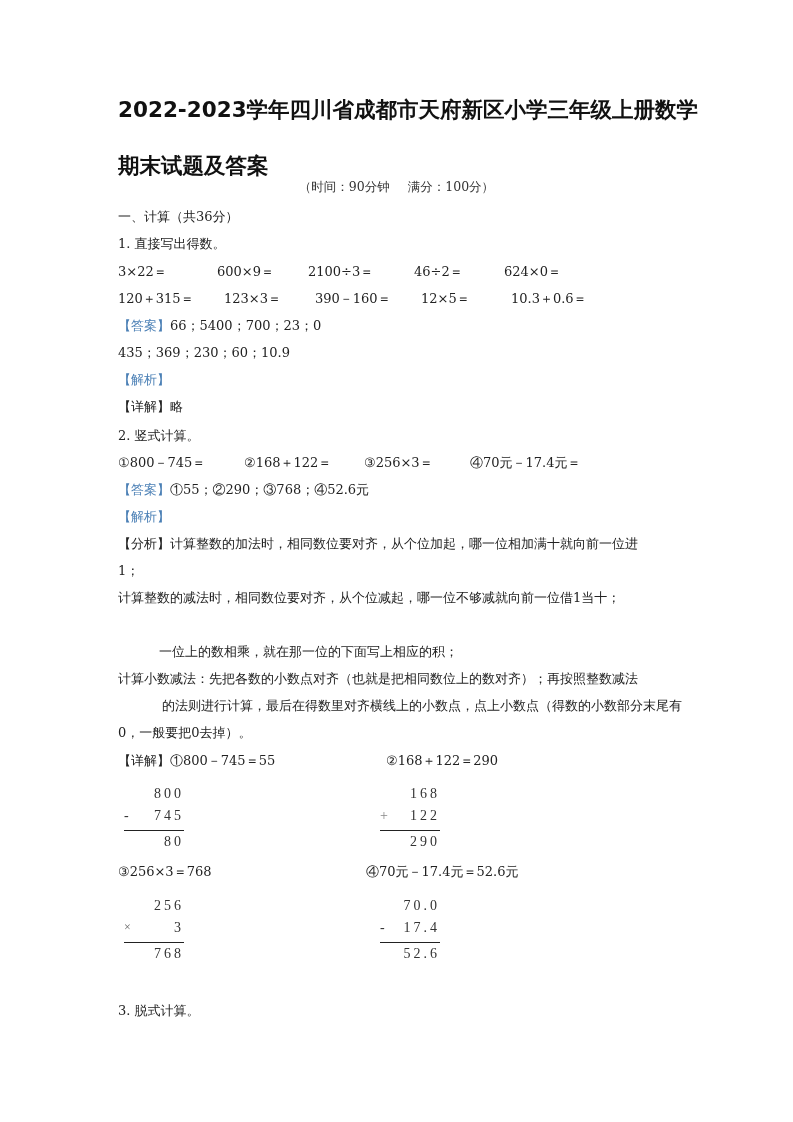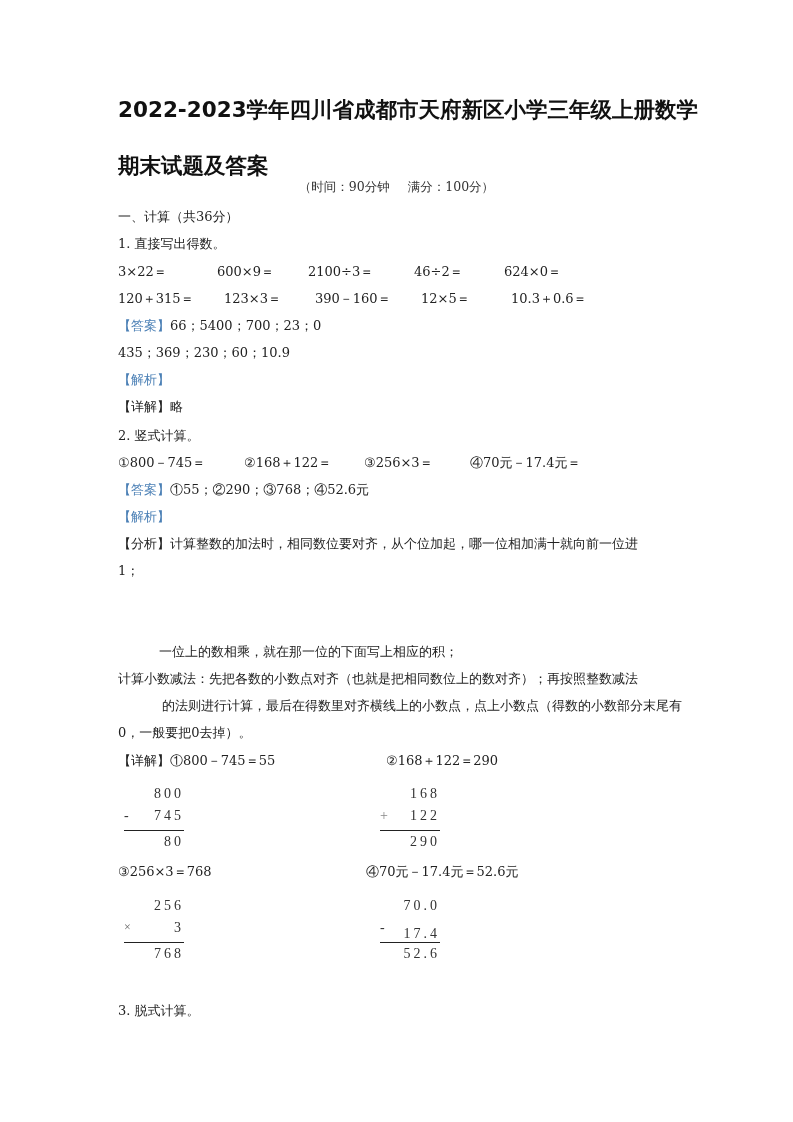--- a/index.html
+++ b/index.html
@@ -69,20 +69,21 @@
   </div>
   <div class="line" style="top:481px;">
     <span class="tag">【答案】</span><span>①55；②290；③768；④52.6元</span>
   </div>
   <div class="line tag" style="top:508px;">【解析】</div>
 
   <div class="line" style="top:535px;">
     <span>【分析】</span><span>计算整数的加法时，相同数位要对齐，从个位加起，哪一位相加满十就向前一位进</span>
   </div>
   <div class="line" style="top:562px;">1；</div>
+  <div class="line" style="top:589px;">计算整数的减法时，相同数位要对齐，从个位减起，哪一位不够减就向前一位借1当十；</div>
   <div class="line" style="top:643px;margin-left:41px;">一位上的数相乘，就在那一位的下面写上相应的积；</div>
   <div class="line" style="top:670px;">计算小数减法：先把各数的小数点对齐（也就是把相同数位上的数对齐）；再按照整数减法</div>
   <div class="line" style="top:697px;padding-left:44px;">的法则进行计算，最后在得数里对齐横线上的小数点，点上小数点（得数的小数部分末尾有</div>
   <div class="line" style="top:724px;">0，一般要把0去掉）。</div>
 
   <div class="line" style="top:752px;">
     <span>【详解】</span><span>①800－745＝55</span>
   </div>
   <div class="line" style="top:752px; left:386px;">②168＋122＝290</div>
 
@@ -109,20 +110,20 @@
     <div class="r" style="top:0;margin-left:13px;">256</div>
     <div class="op" style="top:22px; font-size:12px; color:#666;">×</div>
     <div class="r" style="top:22px;">3</div>
     <div class="rule" style="top:44px;"></div>
     <div class="r" style="top:48px;">768</div>
   </div>
 
   <div class="vert" style="left:380px; top:898px; width:60px; height:70px;">
     <div class="r" style="top:0;">70.0</div>
     <div class="op" style="top:22px;">-</div>
-    <div class="r" style="top:28px;">17.4</div>
+    <div class="r" style="top:22px;">17.4</div>
     <div class="rule" style="top:44px;"></div>
     <div class="r" style="top:48px;">52.6</div>
   </div>
 
   <div class="line" style="top:1002px;">3. 脱式计算。</div>
 
 </div>
 
 </body></html>

